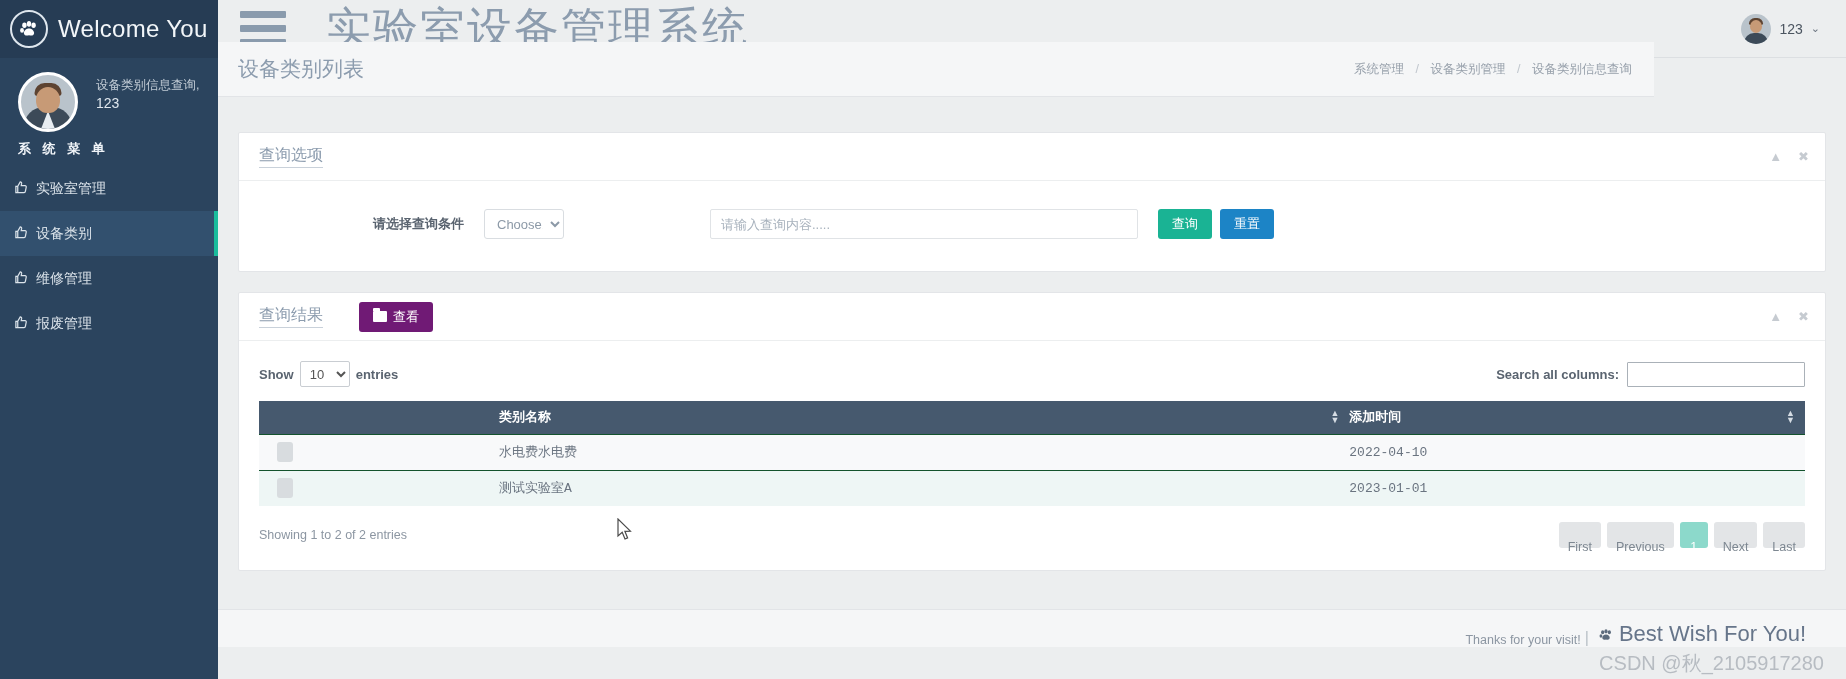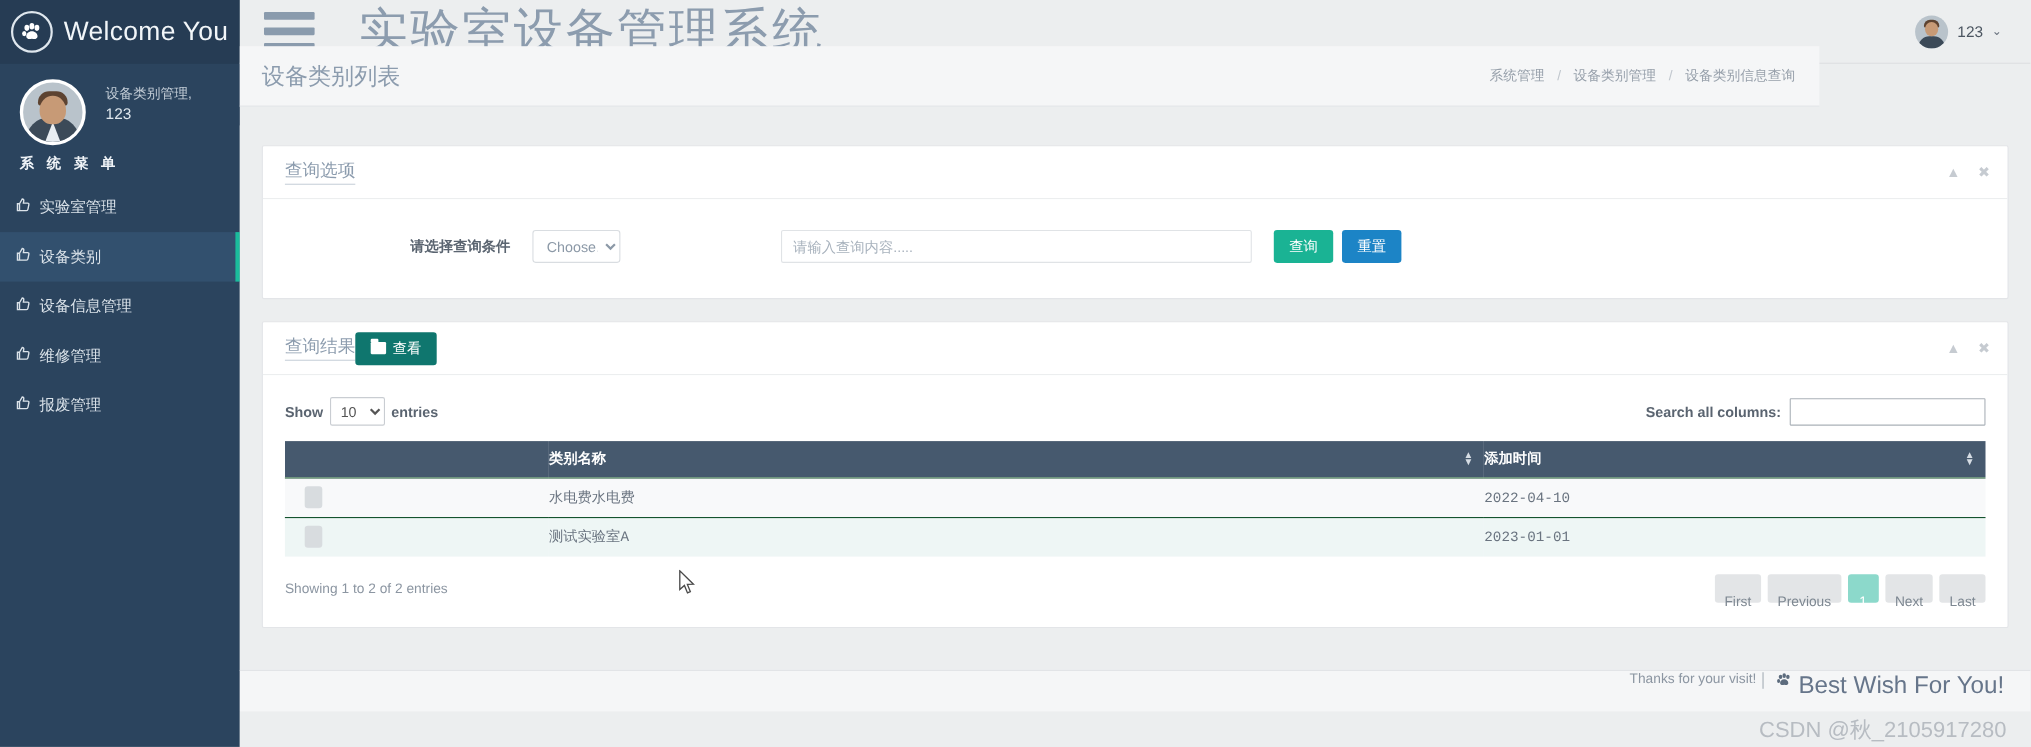--- a/index.html
+++ b/index.html
@@ -203,21 +203,21 @@
   .panel-tools span { cursor: pointer; font-size: 13px; }
 
   .btn {
     border: none; border-radius: 3px;
     font-size: 13px; color: #fff;
     padding: 0 14px; height: 30px;
     cursor: pointer; line-height: 30px;
     font-family: inherit;
   }
   .btn-view {
-    background: #0f766e; 
+    background: #701a75; margin-left: 36px;
     display: inline-flex; align-items: center; gap: 6px;
     height: 30px; padding: 0 14px;
   }
   .folder-icon {
     width: 14px; height: 11px; background: #fff; position: relative;
     border-radius: 1px; flex: 0 0 auto;
   }
   .folder-icon::before {
     content:""; position:absolute; left:0; top:-3px;
     width:7px; height:3px; background:#fff; border-radius:1px 1px 0 0;
@@ -328,22 +328,22 @@
     border: none; font-family: inherit;
   }
   .pg.active { background: #8cd9cb; color: #ffffff; min-width: 28px; }
 
   
   .footer {
     position: absolute; left: 218px; top: 609px;
     width: 1628px; height: 38px;
     background: #f5f6f7;
     border-top: 1px solid #e2e4e7;
-    display: flex; align-items: flex-start; justify-content: flex-end;
-    padding-right: 24px;
+    display: flex; align-items: flex-end; justify-content: flex-end;
+    padding-right: 40px;
   }
   .footer-thanks { font-size: 12.5px; color: #8c96a2; }
   .footer-bar { margin: 0 4px; color: #b9c0c7; }
   .footer-paw { font-size: 16px; color: #5c6b7d; margin: 0 4px; }
   .footer-best { font-size: 22px; color: #66758a; }
   .watermark {
     position: absolute; left: 218px; top: 647px;
     width: 1628px; height: 32px;
     background: #eceeef;
     display: flex; align-items: center; justify-content: flex-end;
@@ -381,21 +381,21 @@
     <div class="profile">
       <div class="avatar-wrap">
         <div class="avatar">
           <div class="body"></div>
           <div class="shirt"></div>
           <div class="hair"></div>
           <div class="head"></div>
         </div>
       </div>
       <div class="welcome-block">
-        <div class="welcome-line">设备类别管理,</div>
+        <div class="welcome-line">设备类别信息查询,</div>
         <div class="welcome-user">123</div>
       </div>
     </div>
 
     <div class="menu-title">系 统 菜 单</div>
 
     <ul class="menu">
       <li class="menu-item">
         <span class="menu-icon">
           <svg width="15" height="15" viewBox="0 0 24 24" fill="none" stroke="#dbe3ea" stroke-width="2">
@@ -404,28 +404,20 @@
         </span>
         <span class="menu-label">实验室管理</span>
       </li>
       <li class="menu-item active">
         <span class="menu-icon">
           <svg width="15" height="15" viewBox="0 0 24 24" fill="none" stroke="#dbe3ea" stroke-width="2">
             <path d="M6 10v10H3V10h3zM6 10l4-7c1.6 0 2.4 1 2.2 2.4L11.6 9h6.2c1.2 0 2 1 1.8 2.2l-1.3 6.6c-.2 1.2-1 2.2-2.2 2.2H6"></path>
           </svg>
         </span>
         <span class="menu-label">设备类别</span>
-      </li>
-      <li class="menu-item">
-        <span class="menu-icon">
-          <svg width="15" height="15" viewBox="0 0 24 24" fill="none" stroke="#dbe3ea" stroke-width="2">
-            <path d="M6 10v10H3V10h3zM6 10l4-7c1.6 0 2.4 1 2.2 2.4L11.6 9h6.2c1.2 0 2 1 1.8 2.2l-1.3 6.6c-.2 1.2-1 2.2-2.2 2.2H6"></path>
-          </svg>
-        </span>
-        <span class="menu-label">设备信息管理</span>
       </li>
       <li class="menu-item">
         <span class="menu-icon">
           <svg width="15" height="15" viewBox="0 0 24 24" fill="none" stroke="#dbe3ea" stroke-width="2">
             <path d="M6 10v10H3V10h3zM6 10l4-7c1.6 0 2.4 1 2.2 2.4L11.6 9h6.2c1.2 0 2 1 1.8 2.2l-1.3 6.6c-.2 1.2-1 2.2-2.2 2.2H6"></path>
           </svg>
         </span>
         <span class="menu-label">维修管理</span>
       </li>
       <li class="menu-item">

